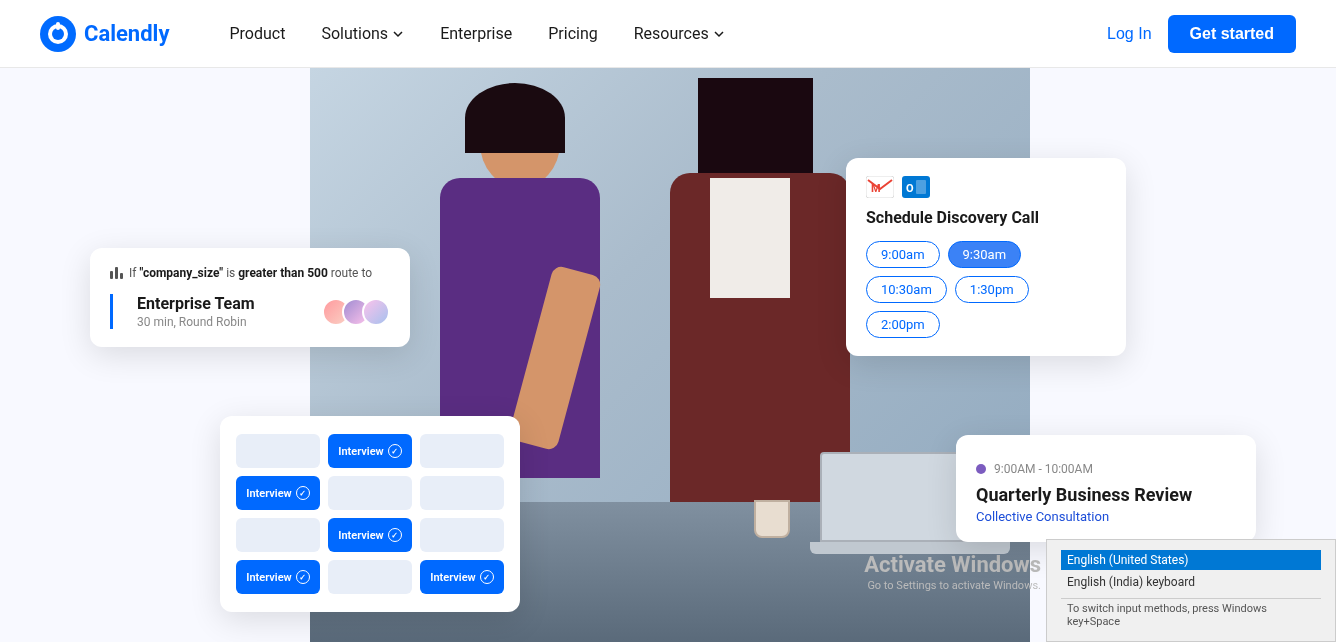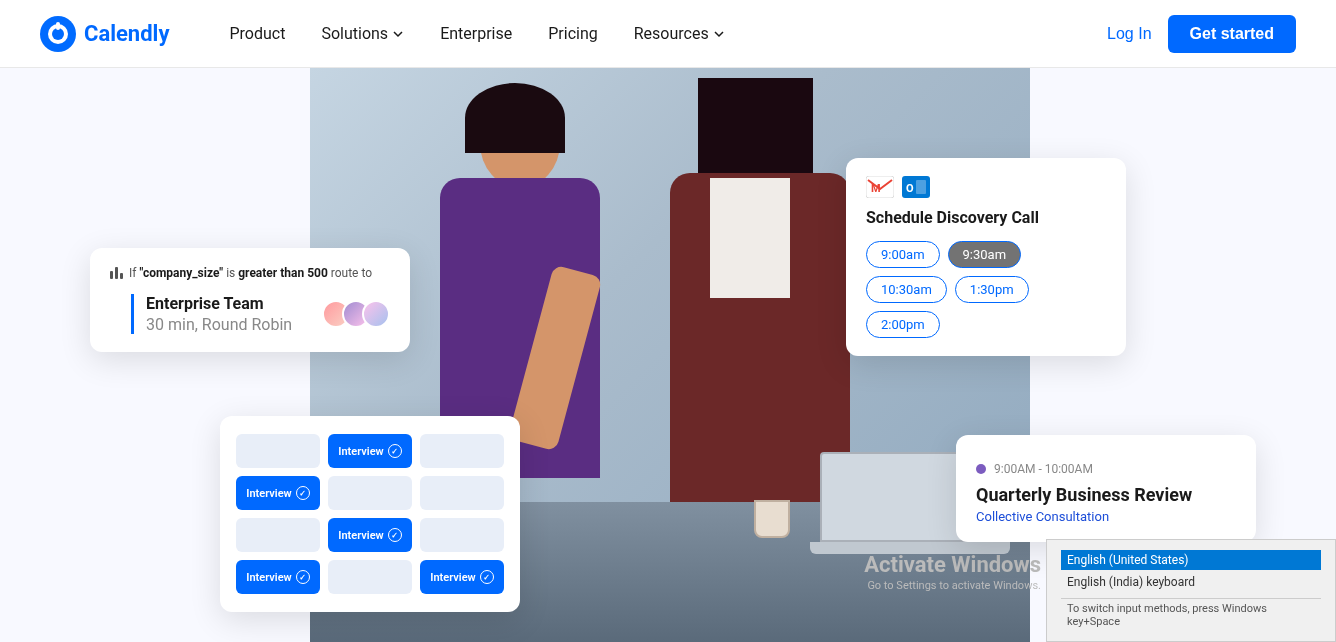--- a/index.html
+++ b/index.html
@@ -126,30 +126,29 @@
       border-radius: 1px;
     }
     .routing-condition strong {
       color: #1a1a1a;
     }
     .routing-team {
       display: flex;
       align-items: center;
       gap: 12px;
       border-left: 3px solid #0069ff;
-      padding-left: 12px;
-      margin-left: 21px;
+      padding-left: 24px;
     }
     .routing-team-info h3 {
       font-size: 16px;
       font-weight: 700;
       color: #1a1a1a;
     }
     .routing-team-info p {
-      font-size: 16px;
+      font-size: 12px;
       color: #888;
       margin-top: 2px;
     }
     .team-avatars {
       display: flex;
       margin-left: auto;
     }
     .avatar-circle {
       width: 28px;
       height: 28px;
@@ -210,21 +209,21 @@
     .time-slot {
       border: 1.5px solid #0069ff;
       border-radius: 20px;
       padding: 5px 14px;
       font-size: 13px;
       color: #0069ff;
       background: #fff;
       cursor: pointer;
     }
     .time-slot.selected {
-      background: #737373;
+      background: #3b82f6;
       color: #fff;
     }
 
     
     .card-interviews {
       position: absolute;
       left: 220px;
       bottom: 30px;
       width: 300px;
       background: #fff;

